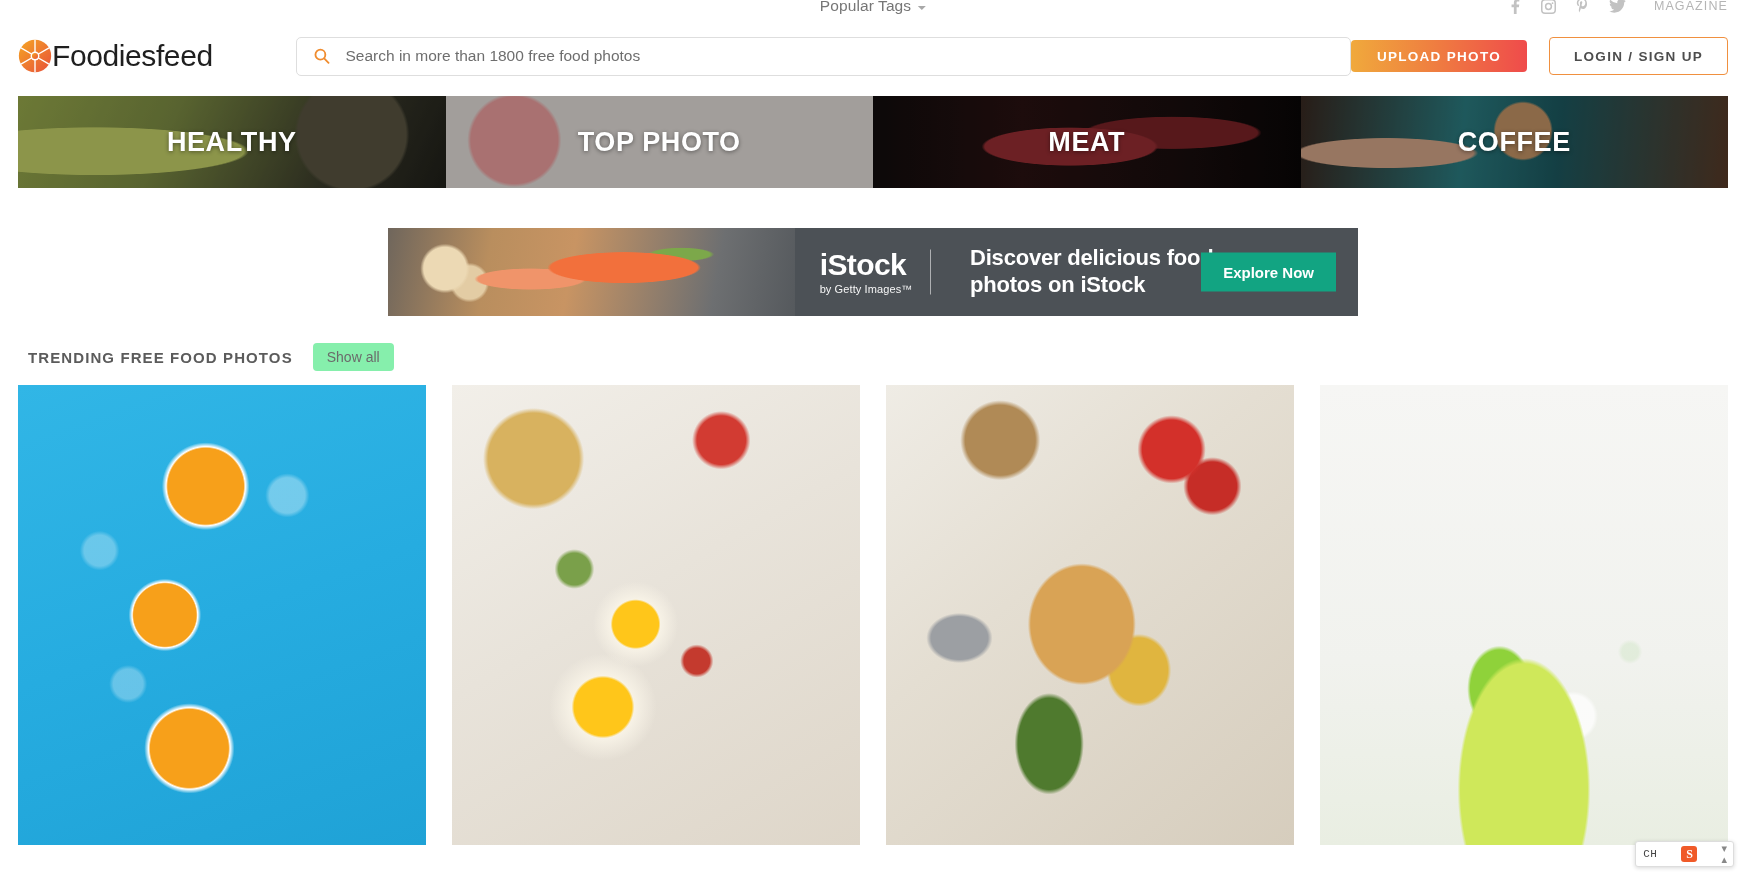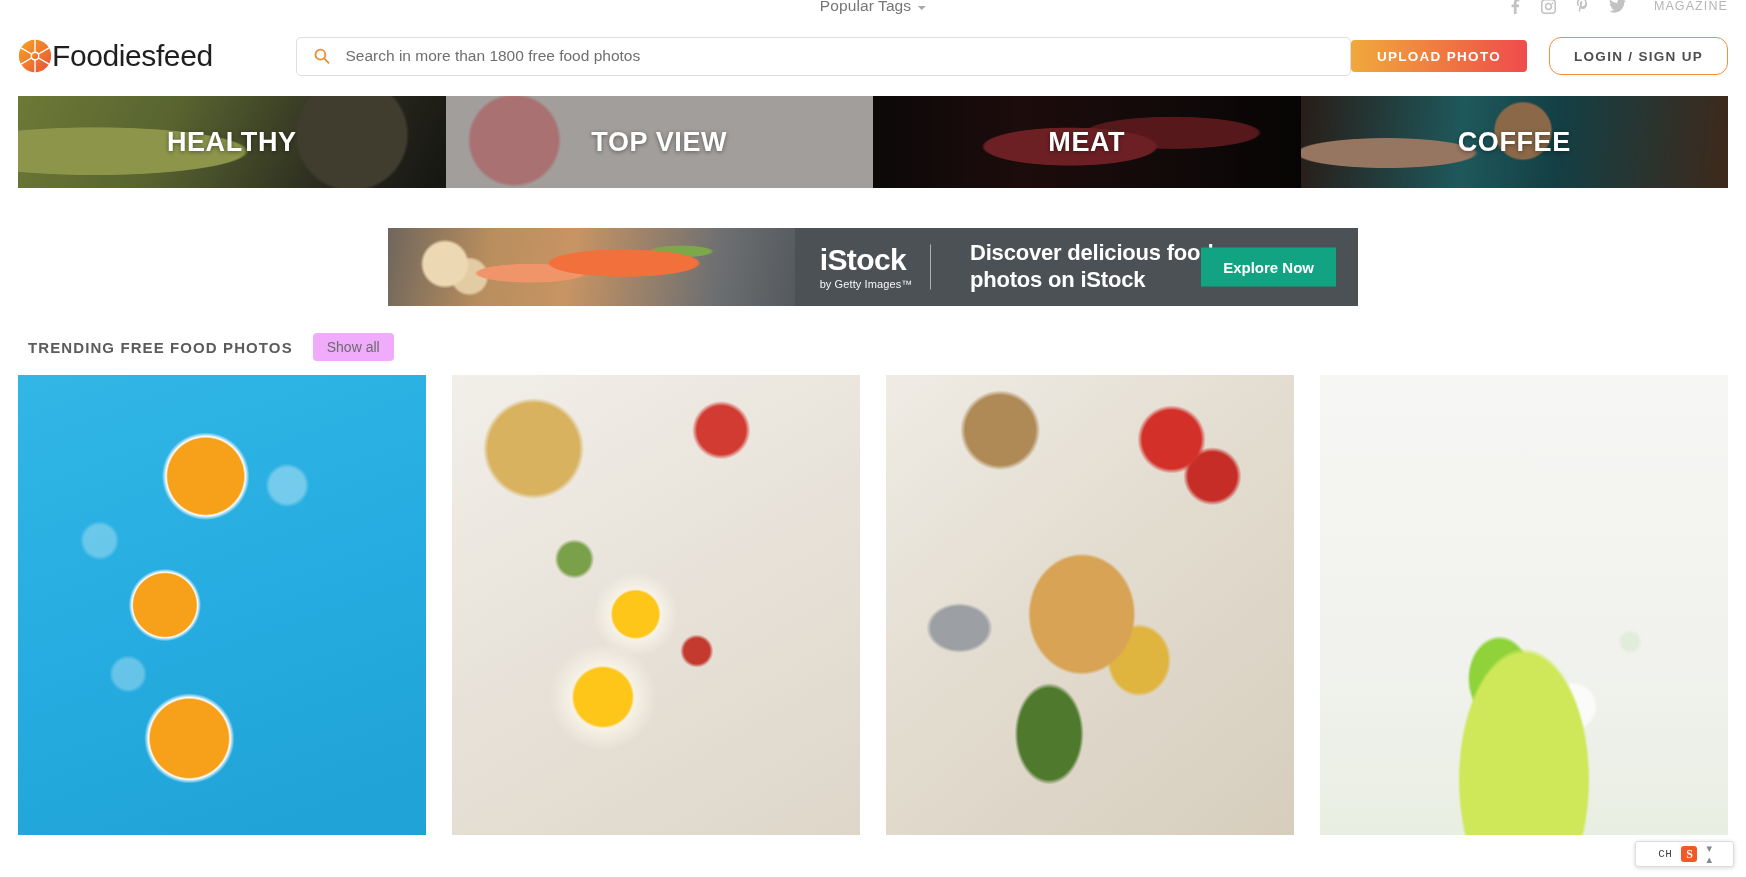--- a/index.html
+++ b/index.html
@@ -120,21 +120,21 @@
     font-size: 13.5px;
     font-weight: bold;
     letter-spacing: 1.3px;
     cursor: pointer;
     font-family: "Liberation Sans", sans-serif;
   }
   .btn-login {
     height: 38px;
     padding: 0 24px;
     border: 1.5px solid #f0903f;
-    border-radius: 12px;
+    border-radius: 4px;
     background: #fff;
     color: #4d4d4d;
     font-size: 13.5px;
     font-weight: bold;
     letter-spacing: 1.3px;
     cursor: pointer;
     font-family: "Liberation Sans", sans-serif;
   }
 
   
@@ -204,21 +204,21 @@
   }
 
   
   .ad-zone {
     display: flex;
     justify-content: center;
     margin-top: 40px;
   }
   .ad {
     width: 970px;
-    height: 78px;
+    height: 88px;
     display: flex;
     align-items: center;
     overflow: hidden;
     position: relative;
     cursor: pointer;
     background:
       radial-gradient(ellipse at 80% 30%, #5d6165 0 20%, transparent 55%),
       linear-gradient(90deg, #b5a896 0%, #d8734a 14%, #e8seh 0%, #5a5f63 42%, #4a4f54 70%, #3f4348 100%);
     background-color: #4c5156;
   }
@@ -294,21 +294,21 @@
     padding: 0 28px;
     margin-top: 27px;
   }
   .section-title {
     font-size: 15px;
     font-weight: bold;
     letter-spacing: 1.1px;
     color: #5b5b5b;
   }
   .show-all {
-    background: #f0abfc;
+    background: #86efac;
     border: none;
     border-radius: 4px;
     font-size: 14px;
     color: #6b6b6b;
     padding: 6px 14px;
     cursor: pointer;
     font-family: "Liberation Sans", sans-serif;
   }
 
   
@@ -363,22 +363,22 @@
   .float-widget {
     position: fixed;
     right: 12px;
     bottom: 10px;
     height: 26px;
     background: #fff;
     border: 1px solid #ddd;
     border-radius: 3px;
     display: flex;
     align-items: center;
-    gap: 9px;
-    padding: 0 22px;
+    gap: 24px;
+    padding: 0 7px;
     box-shadow: 0 1px 4px rgba(0,0,0,.16);
     z-index: 50;
     cursor: pointer;
   }
   .fw-lang { font-size: 11px; color: #444; font-family: "Liberation Mono", monospace; letter-spacing: .5px; }
   .fw-logo {
     width: 16px; height: 16px;
     background: #f05a28;
     border-radius: 3px;
     color: #fff;
@@ -456,21 +456,21 @@
 
 <div class="cats">
   <div class="cat">
     <div class="cat-bg bg-healthy"></div>
     <div class="cat-shade"></div>
     <div class="cat-label">HEALTHY</div>
   </div>
   <div class="cat">
     <div class="cat-bg bg-topview"></div>
     <div class="cat-shade"></div>
-    <div class="cat-label">TOP VIEW</div>
+    <div class="cat-label">TOP PHOTO</div>
   </div>
   <div class="cat">
     <div class="cat-bg bg-meat"></div>
     <div class="cat-shade"></div>
     <div class="cat-label">MEAT</div>
   </div>
   <div class="cat">
     <div class="cat-bg bg-coffee"></div>
     <div class="cat-shade"></div>
     <div class="cat-label">COFFEE</div>

